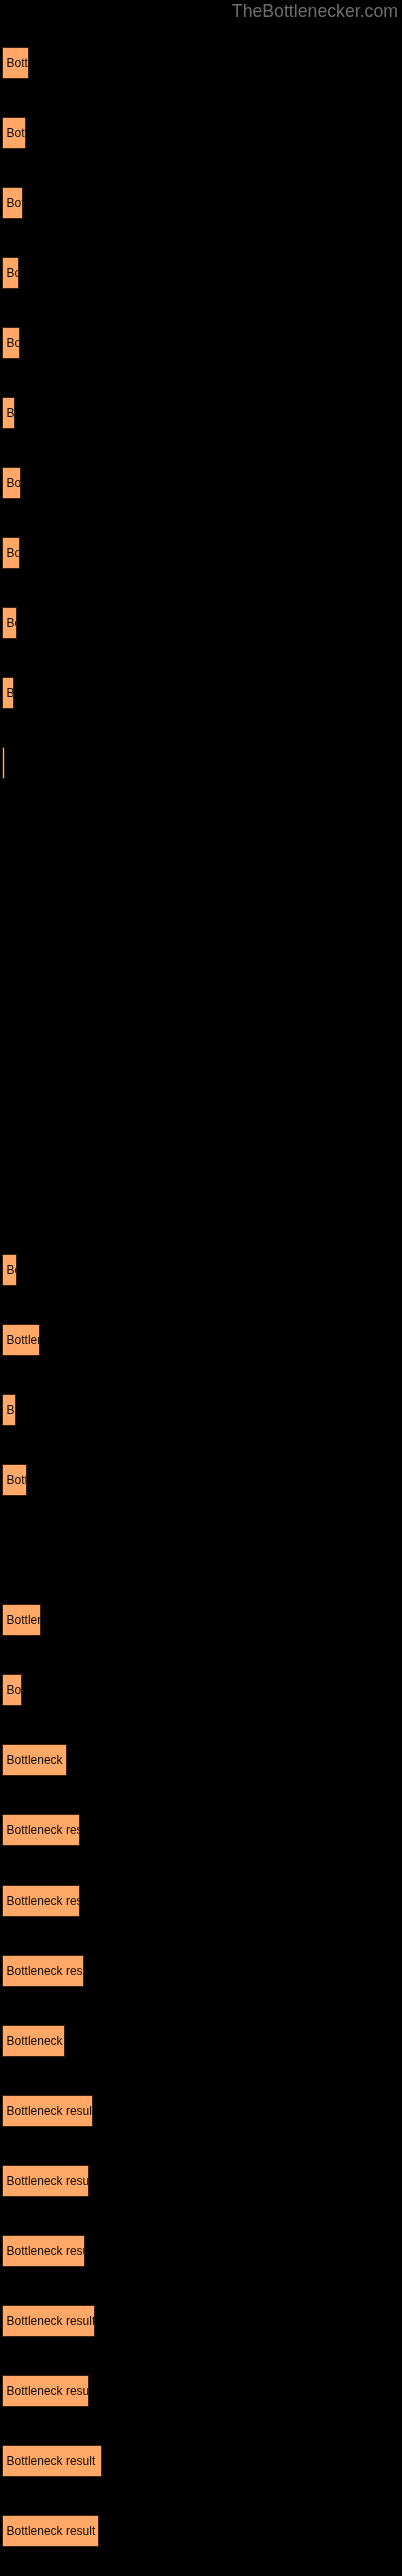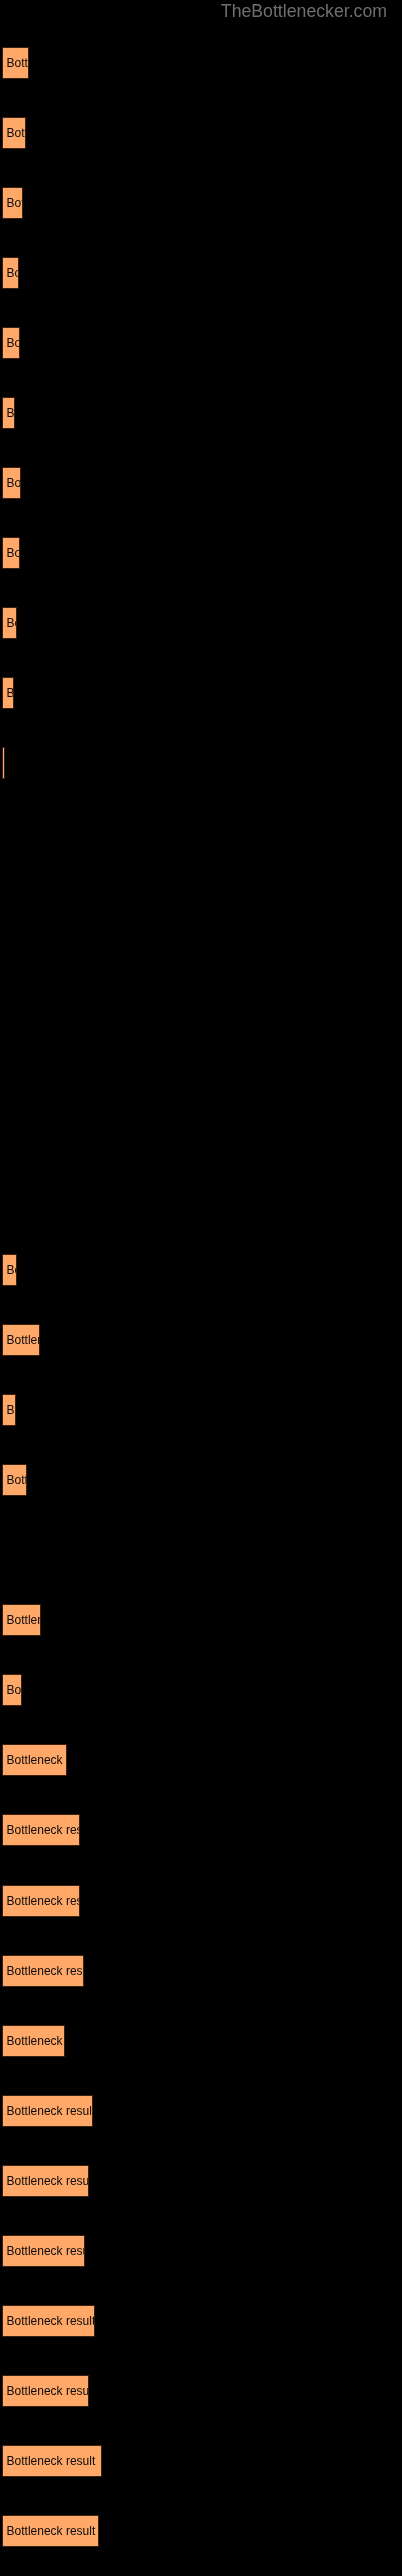--- a/index.html
+++ b/index.html
@@ -16,21 +16,21 @@
   }
   #chart-root {
     position: absolute;
     left: 0; top: 0;
     width: 403px;
     height: 2576px;
     background: #000000;
   }
   .watermark {
     position: absolute;
-    right: 16px;
+    right: 5px;
     top: 0.8px;
     font-family: "Liberation Sans", sans-serif;
     font-size: 17.7px;
     font-weight: 400;
     color: #6e6e6e;
     letter-spacing: 0px;
     white-space: nowrap;
     user-select: none;
   }
   .plot {

